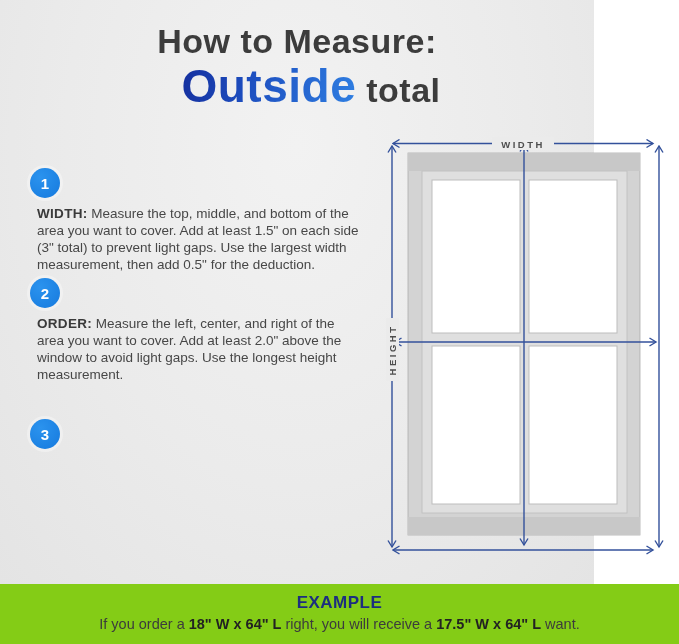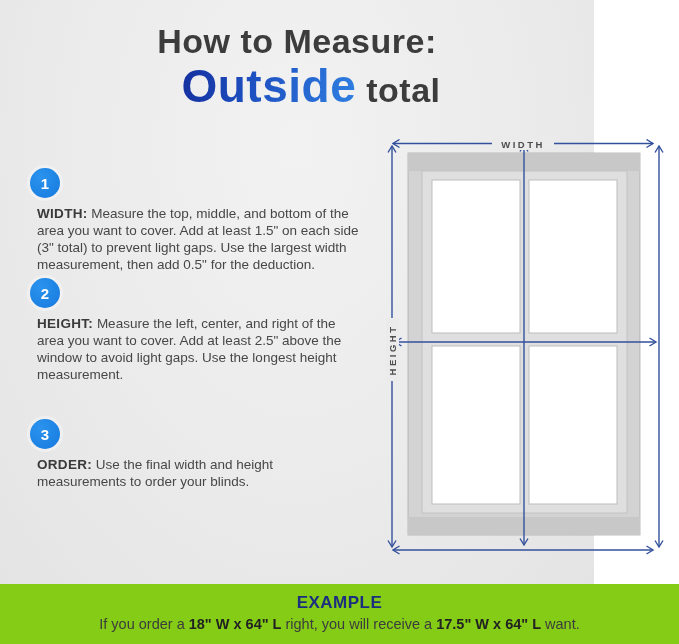--- a/index.html
+++ b/index.html
@@ -136,28 +136,26 @@
     <div class="steps">
 
       <div class="step step-1">
         <div class="step-badge">1</div>
         <p class="step-text"><strong>WIDTH:</strong>
           <span>Measure the top, middle, and bottom of the area you want to cover. Add at least 1.5" on each side (3" total) to prevent light gaps. Use the largest width measurement, then add 0.5" for the deduction.</span></p>
       </div>
 
       <div class="step step-2">
         <div class="step-badge">2</div>
-        <p class="step-text"><strong>HEIGHT:</strong>
-          <span>Measure the left, center, and right of the area you want to cover. Add at least 2.5" above the window to avoid light gaps. Use the longest height measurement.</span></p>
+        <p class="step-text"><strong>ORDER:</strong>
+          <span>Measure the left, center, and right of the area you want to cover. Add at least 2.0" above the window to avoid light gaps. Use the longest height measurement.</span></p>
       </div>
 
       <div class="step step-3">
         <div class="step-badge">3</div>
-        <p class="step-text"><strong>ORDER:</strong>
-          <span>Use the final width and height measurements to order your blinds.</span></p>
       </div>
 
     </div>
 
     <div class="diagram">
       <svg width="309" height="470" viewBox="0 0 309 470" xmlns="http://www.w3.org/2000/svg">
         <defs>
           <marker id="ah" viewBox="0 0 10 10" refX="8.5" refY="5" markerWidth="10" markerHeight="10" markerUnits="userSpaceOnUse" orient="auto-start-reverse">
             <path d="M2,1 L8.5,5 L2,9" fill="none" stroke="#33519b" stroke-width="1.4"></path>
           </marker>

